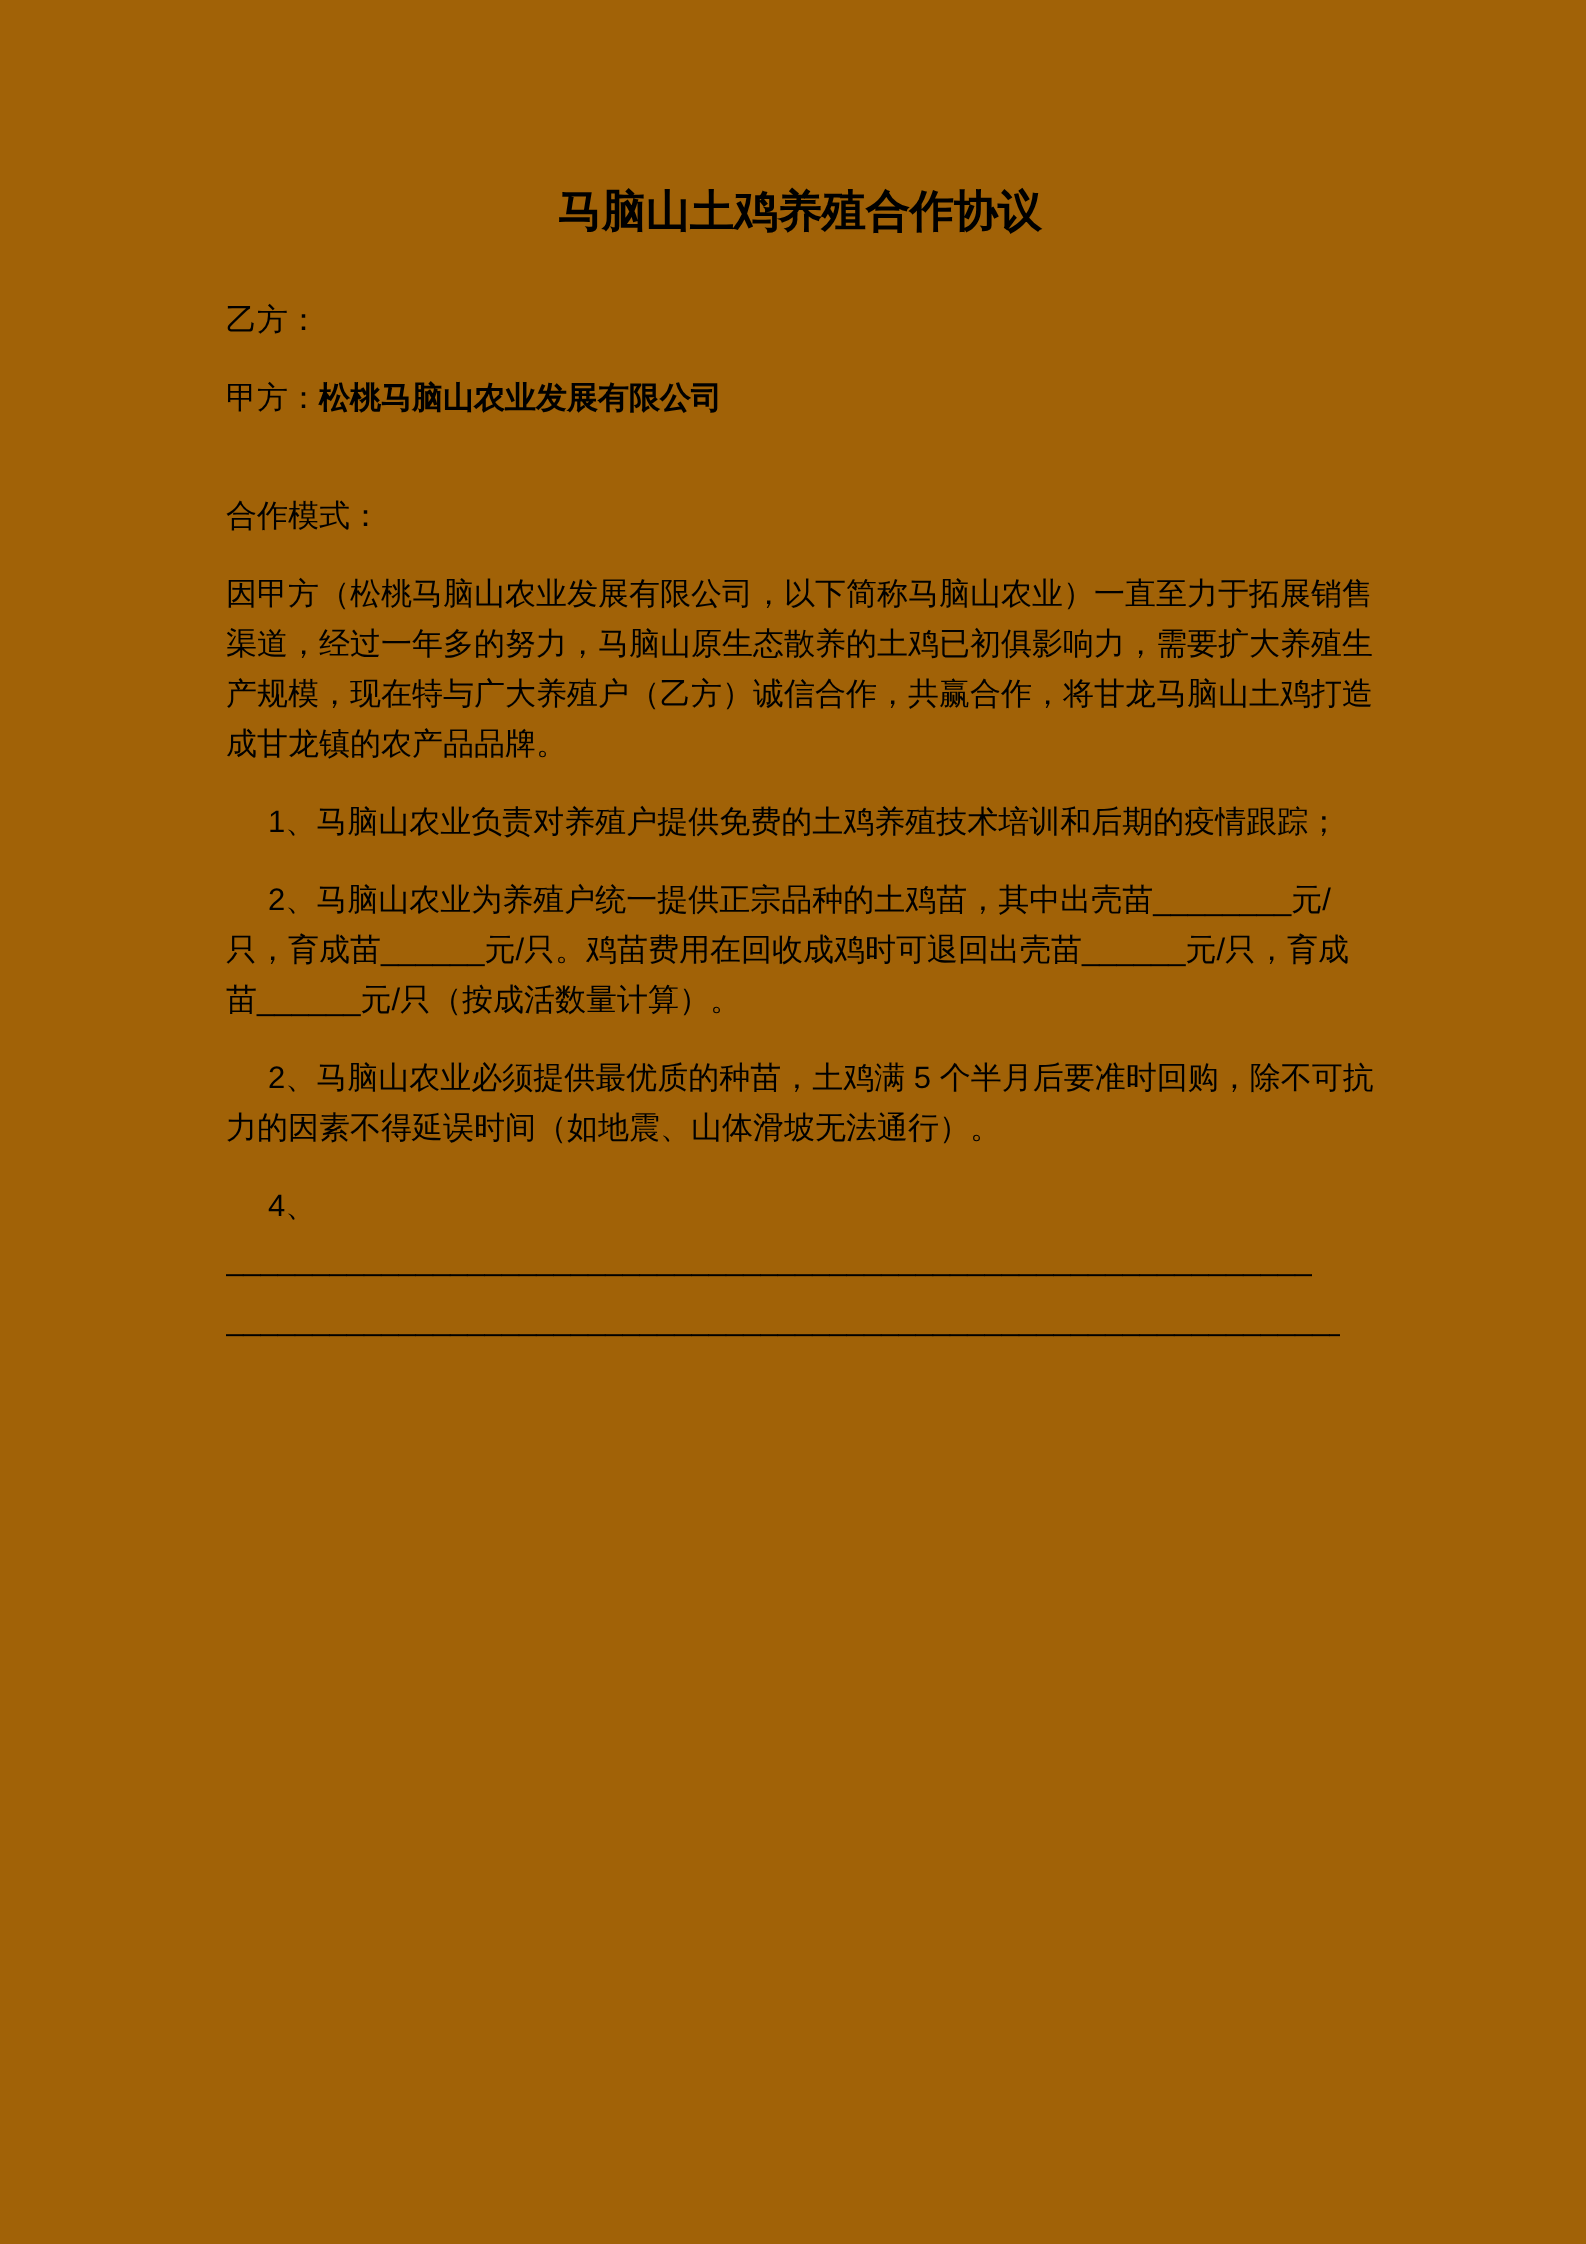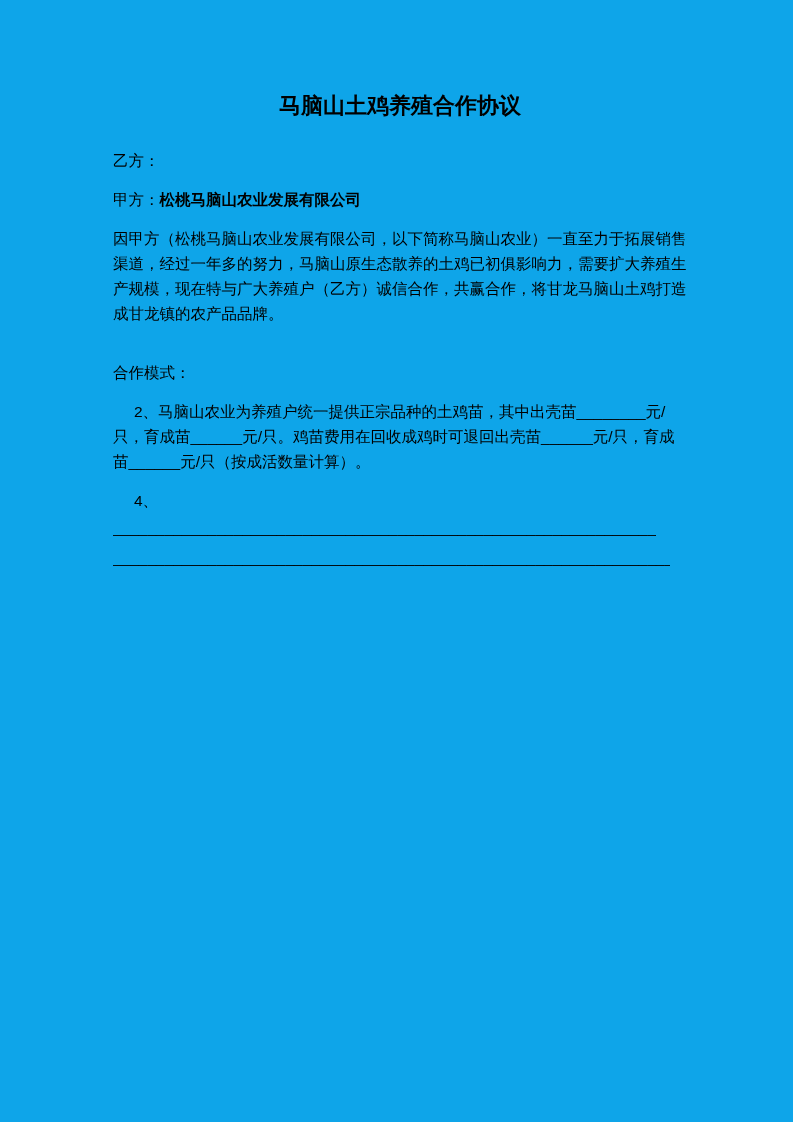--- a/index.html
+++ b/index.html
@@ -5,21 +5,21 @@
   html, body {
     margin: 0;
     padding: 0;
     background: #ffffff;
   }
   .page {
     position: relative;
     width: 793px;
     height: 1122px;
     box-sizing: border-box;
-    background: #0ea5e9;
+    background: #a16207;
     padding: 91px 106px 0 113px;
     font-family: "Liberation Sans", "DejaVu Sans", sans-serif;
     color: #000000;
     overflow: hidden;
   }
   .doc-title {
     font-size: 22px;
     line-height: 30px;
     font-weight: 700;
     text-align: center;
@@ -49,30 +49,32 @@
 <body>
 
 <div class="page">
 
   <h1 class="doc-title">马脑山土鸡养殖合作协议</h1>
 
   <p class="line"><span>乙方：</span></p>
 
   <p class="line"><span>甲方：</span><span class="bold">松桃马脑山农业发展有限公司</span></p>
 
+  <p class="line gap-before">合作模式：</p>
+
   <p class="line">因甲方（松桃马脑山农业发展有限公司，以下简称马脑山农业）一直至力于拓展销售渠道，经过一年多的努力，马脑山原生态散养的土鸡已初俱影响力，需要扩大养殖生产规模，现在特与广大养殖户（乙方）诚信合作，共赢合作，将甘龙马脑山土鸡打造成甘龙镇的农产品品牌。</p>
 
-  <p class="line gap-before">合作模式：</p>
-
+  <p class="line indent">1、马脑山农业负责对养殖户提供免费的土鸡养殖技术培训和后期的疫情跟踪；</p>
 
   <p class="line indent">2、马脑山农业为养殖户统一提供正宗品种的土鸡苗，其中出壳苗________元/只，育成苗______元/只。鸡苗费用在回收成鸡时可退回出壳苗______元/只，育成苗______元/只（按成活数量计算）。</p>
 
 
 
 
+  <p class="line indent">2、马脑山农业必须提供最优质的种苗，土鸡满 5 个半月后要准时回购，除不可抗力的因素不得延误时间（如地震、山体滑坡无法通行）。</p>
 
 
   <p class="line indent tight">4、</p>
 
   <p class="line blank-line blank-1">______________________________________________________________________________</p>
 
   <p class="line blank-line blank-2">______________________________________________________________________________</p>
 
 </div>
 

